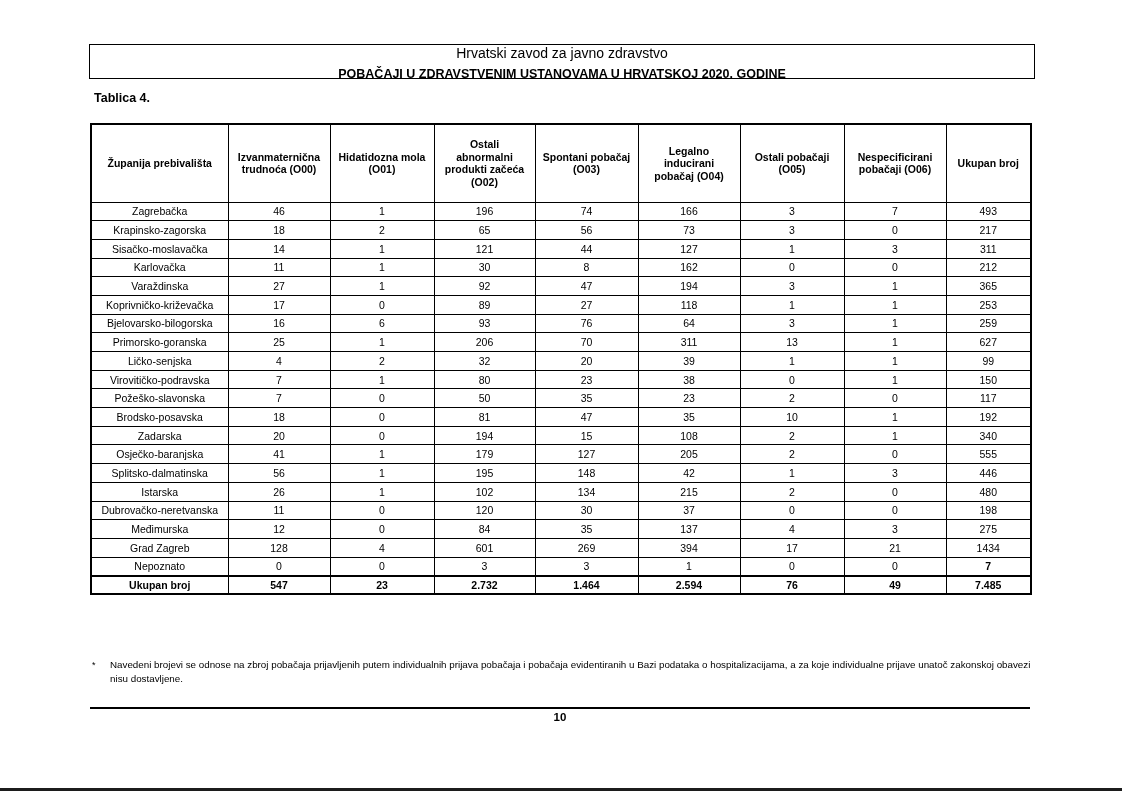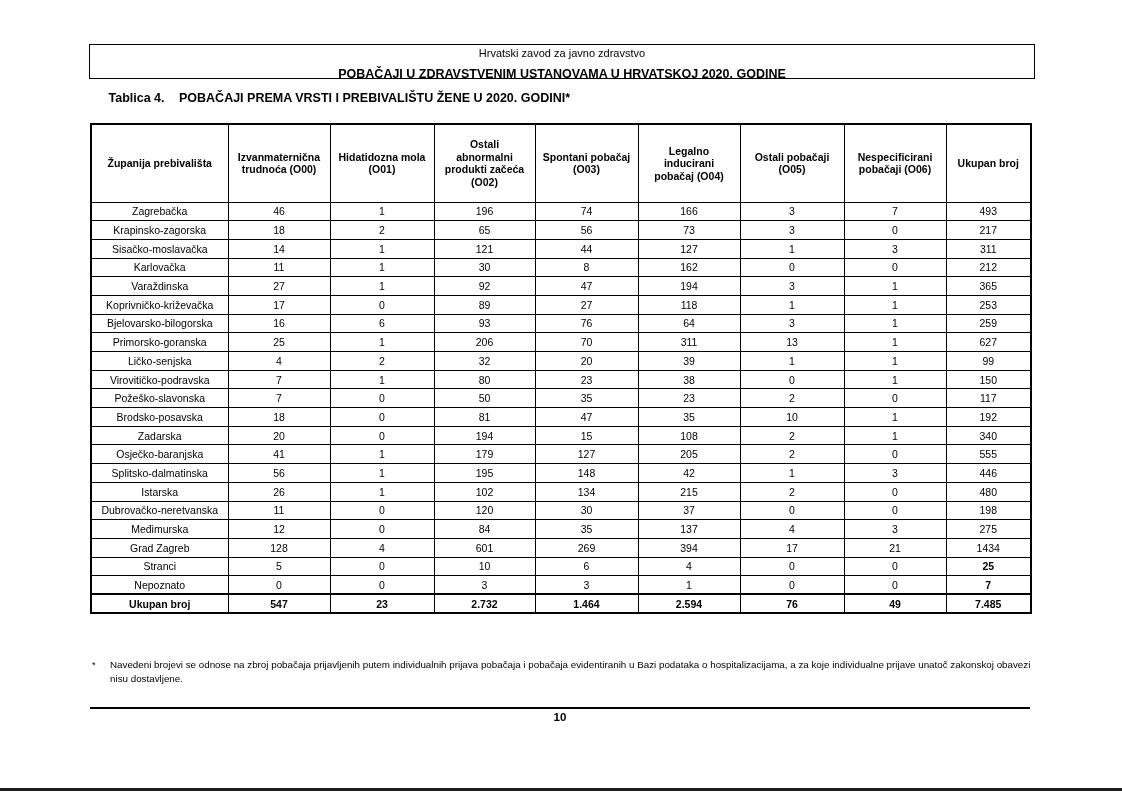--- a/index.html
+++ b/index.html
@@ -11,28 +11,28 @@
     color: #000000;
     font-family: "Liberation Sans", sans-serif;
   }
   .header-box {
     position: absolute; left: 89px; top: 44px;
     width: 946px; height: 35px;
     border: 1px solid #000;
     text-align: center;
     padding-top: 2px;
   }
-  .header-line1 { font-size: 11px; line-height: 13px; }
+  .header-line1 { font-size: 14px; line-height: 13px; }
   .header-line2 { font-size: 12.5px; font-weight: bold; line-height: 15px; margin-top: 7px; }
   .caption {
     position: absolute; left: 94px; top: 91px;
     font-size: 12.5px; font-weight: bold;
     display: flex; white-space: nowrap;
   }
-  .caption-label { width: 85px; flex: 0 0 85px; text-align: center; }
+  .caption-label { width: 85px; flex: 0 0 85px; }
   table.main {
     position: absolute; left: 90px; top: 123px;
     width: 940px;
     border-collapse: collapse;
     table-layout: fixed;
     border: 2px solid #000;
   }
   table.main th, table.main td {
     border: 1px solid #000;
     text-align: center;
@@ -81,21 +81,20 @@
 </head>
 <body>
 
 <div class="header-box">
   <div class="header-line1">Hrvatski zavod za javno zdravstvo</div>
   <div class="header-line2">POBAČAJI U ZDRAVSTVENIM USTANOVAMA U HRVATSKOJ 2020. GODINE</div>
 </div>
 
 <div class="caption">
   <span class="caption-label">Tablica 4.</span>
-  <span class="caption-title">POBAČAJI PREMA VRSTI I PREBIVALIŠTU ŽENE U 2020. GODINI*</span>
 </div>
 
 <table class="main">
   <colgroup>
     <col style="width:137px">
       <col style="width:102px">
       <col style="width:104px">
     <col style="width:101px">
       <col style="width:103px">
       <col style="width:102px">
@@ -320,31 +319,20 @@
         <td>128</td>
         <td>4</td>
         <td>601</td>
         <td>269</td>
         <td>394</td>
         <td>17</td>
         <td>21</td>
         <td>1434</td>
       </tr>
       <tr>
-        <td>Stranci</td>
-        <td>5</td>
-        <td>0</td>
-        <td>10</td>
-        <td>6</td>
-        <td>4</td>
-        <td>0</td>
-        <td>0</td>
-        <td class="bold">25</td>
-      </tr>
-      <tr>
         <td>Nepoznato</td>
         <td>0</td>
         <td>0</td>
         <td>3</td>
         <td>3</td>
         <td>1</td>
         <td>0</td>
         <td>0</td>
         <td class="bold">7</td>
       </tr>

